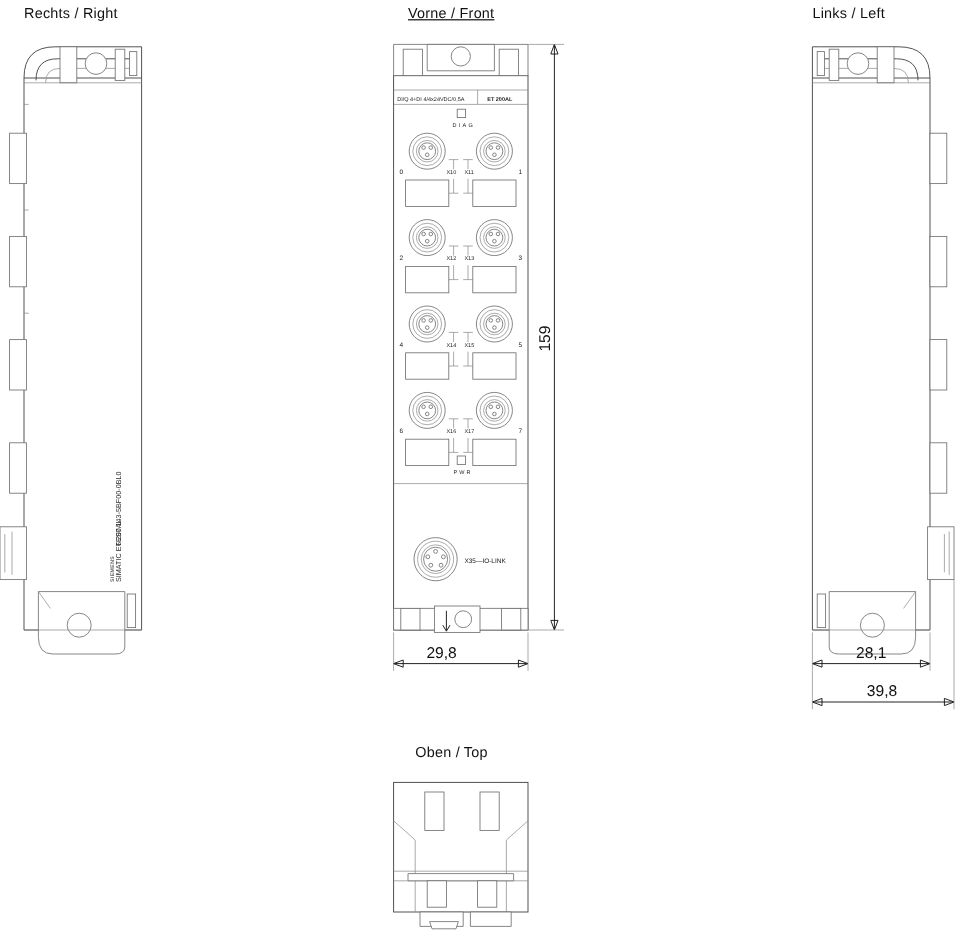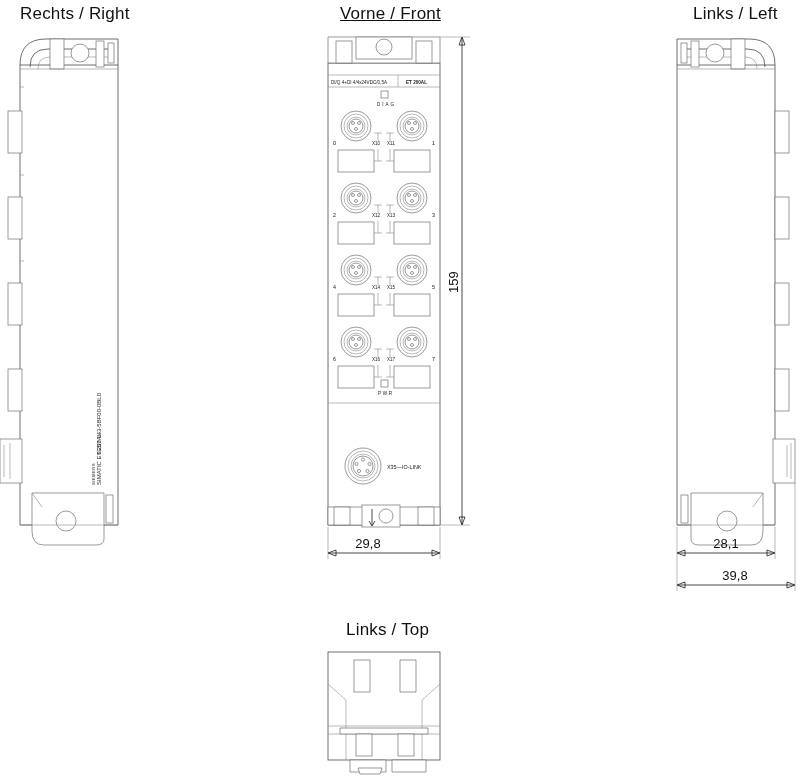--- a/index.html
+++ b/index.html
@@ -7,21 +7,21 @@
     width:800px;height:776px;
     background:#ffffff;
     font-family:"Liberation Sans", sans-serif;
     color:#1a1a1a;
     position:relative;
     overflow:hidden;
   }
   .view{position:absolute;}
   .view-title{
     position:absolute;
-    font-size:17px;
+    font-size:12px;
     color:#111;
     letter-spacing:.2px;
     white-space:nowrap;
   }
   svg{display:block;overflow:visible;}
   .ln{stroke:#4a4a4a;stroke-width:.8;fill:none;}
   .ln-thin{stroke:#8a8a8a;stroke-width:.6;fill:none;}
   .ln-dim{stroke:#1a1a1a;stroke-width:.8;fill:none;}
   .fillw{fill:#ffffff;stroke:#4a4a4a;stroke-width:.8;}
   .fillw2{fill:#ffffff;stroke:#6f6f6f;stroke-width:.7;}
@@ -251,21 +251,21 @@
       <path class="ln-dim" d="M36,525 L28,528 L36,531 Z" fill="#1a1a1a"></path>
       <path class="ln-dim" d="M132,525 L140,528 L132,531 Z" fill="#1a1a1a"></path>
       <line class="ln-thin" x1="28" y1="502" x2="28" y2="534"></line>
       <line class="ln-thin" x1="140" y1="502" x2="140" y2="534"></line>
       <text class="dimtxt" x="68" y="523" text-anchor="middle">29,8</text>
     </g>
   </svg>
 </div>
 
 <div class="view" style="left:655px;top:0;width:150px;height:600px;">
-  <div class="view-title" style="left:22px;top:4px;margin-left:16px;">Links / Left</div>
+  <div class="view-title" style="left:22px;top:4px;">Links / Left</div>
 
   <svg width="150" height="570" style="position:absolute;left:0;top:25px;">
 
     <path class="fillw" d="M22,40 L22,500 L120,500 L120,40 Z"></path>
 
     <path class="ln" d="M120,40 Q120,14 94,14 L28,14 L22,14 L22,40"></path>
     <path class="ln" d="M110,42 Q110,24 92,24 L28,24"></path>
     <path class="ln-thin" d="M102,44 Q102,32 90,32 L28,32"></path>
     <rect class="fillw2" x="76" y="14" width="14" height="30"></rect>
     <circle class="fillw2" cx="60" cy="28" r="9"></circle>
@@ -301,21 +301,21 @@
       <path class="ln-dim" d="M30,557 L22,560 L30,563 Z" fill="#1a1a1a"></path>
       <path class="ln-dim" d="M132,557 L140,560 L132,563 Z" fill="#1a1a1a"></path>
       <line class="ln-thin" x1="22" y1="534" x2="22" y2="566"></line>
       <line class="ln-thin" x1="140" y1="458" x2="140" y2="566"></line>
       <text class="dimtxt" x="80" y="555" text-anchor="middle">39,8</text>
     </g>
   </svg>
 </div>
 
 <div class="view" style="left:300px;top:620px;width:200px;height:156px;">
-  <div class="view-title" style="left:46px;top:0;">Links / Top</div>
+  <div class="view-title" style="left:46px;top:0;">Oben / Top</div>
 
   <svg width="200" height="130" style="position:absolute;left:0;top:24px;">
 
     <rect class="fillw" x="28" y="8" width="112" height="108"></rect>
 
     <rect class="fillw2" x="54" y="16" width="16" height="32"></rect>
     <rect class="fillw2" x="100" y="16" width="16" height="32"></rect>
 
     <path class="ln-thin" d="M28,40 L46,56 L46,116"></path>
     <path class="ln-thin" d="M140,40 L122,56 L122,116"></path>

